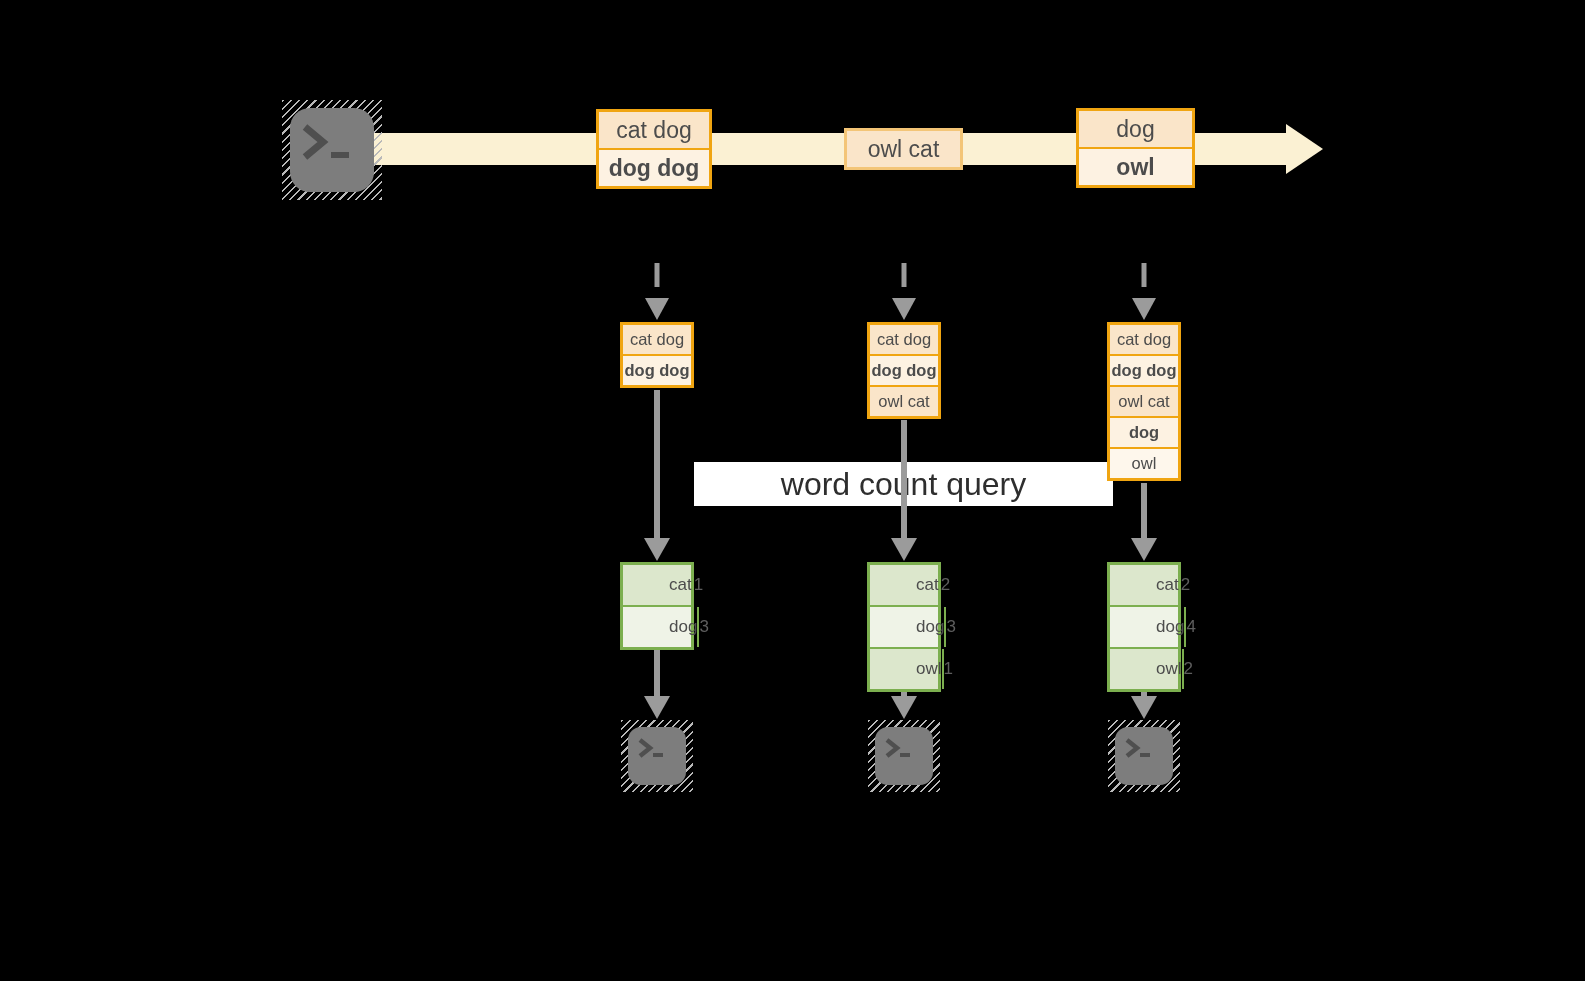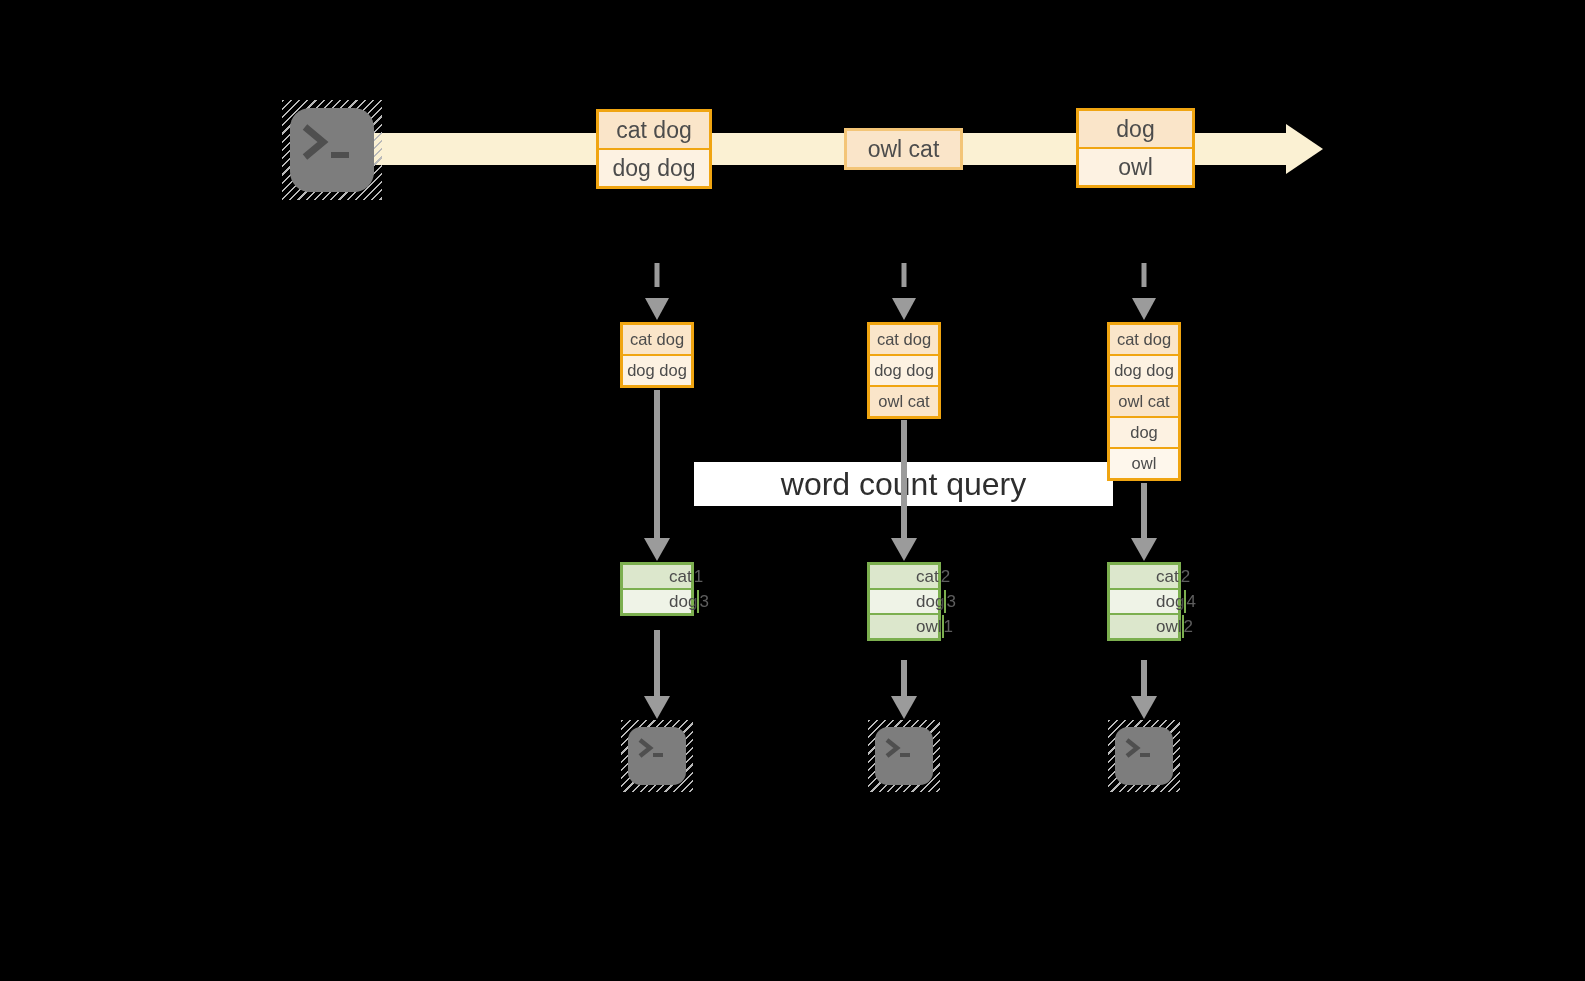--- a/index.html
+++ b/index.html
@@ -17,31 +17,31 @@
 
   
   .obox { border:3px solid #F0A511; box-sizing:border-box; z-index:10; background:#14b8a6; }
   .obox.light-border { border-color:#F3C577; background:#F3C577; }
   .ocell { display:flex; align-items:center; justify-content:center; color:#4C4C4C; }
   .ocell + .ocell { border-top:2px solid #F0A511; }
   .cell-lg { height:36px; font-size:23px; }
   .cell-md { height:36px; font-size:23px; }
   .cell-sm { height:29px; font-size:16.5px; }
   .peach  { background:#FAE5C9; }
-  .cream  { background:#FDF2E2; }
+  .cream  { background:#FDF2E2;font-weight:bold; }
   .cream2 { background:#FEF7EC; }
 
   
   .qband { left:694px; top:462px; width:419px; height:44px; background:#FFFFFF;
     display:flex; align-items:center; justify-content:center; z-index:3; }
   .qband span { font-size:32px; color:#2E2E2E; }
 
   
   .gtable { border:3px solid #7CAF4F; box-sizing:border-box; z-index:10; background:#7CAF4F; width:74px; }
-  .grow { display:flex; height:23px;padding-left:46px; }
+  .grow { display:flex; height:40px;padding-left:46px; }
   .grow + .grow { border-top:2px solid #7CAF4F; }
   .gcell { display:flex; align-items:center; justify-content:center; font-size:17px; color:#4C4C4C; }
   .glabel { width:45px; }
   .gval { flex:1; border-left:2px solid #7CAF4F; color:#5E5E5E; }
   .row-dark  { background:#DCE7CC; }
   .row-light { background:#EFF3E7; }
 
   
   .term { z-index:10;
     background:repeating-linear-gradient(135deg, #B9B9B9 0px, #B9B9B9 1.6px, transparent 1.6px, transparent 5.8px); }

